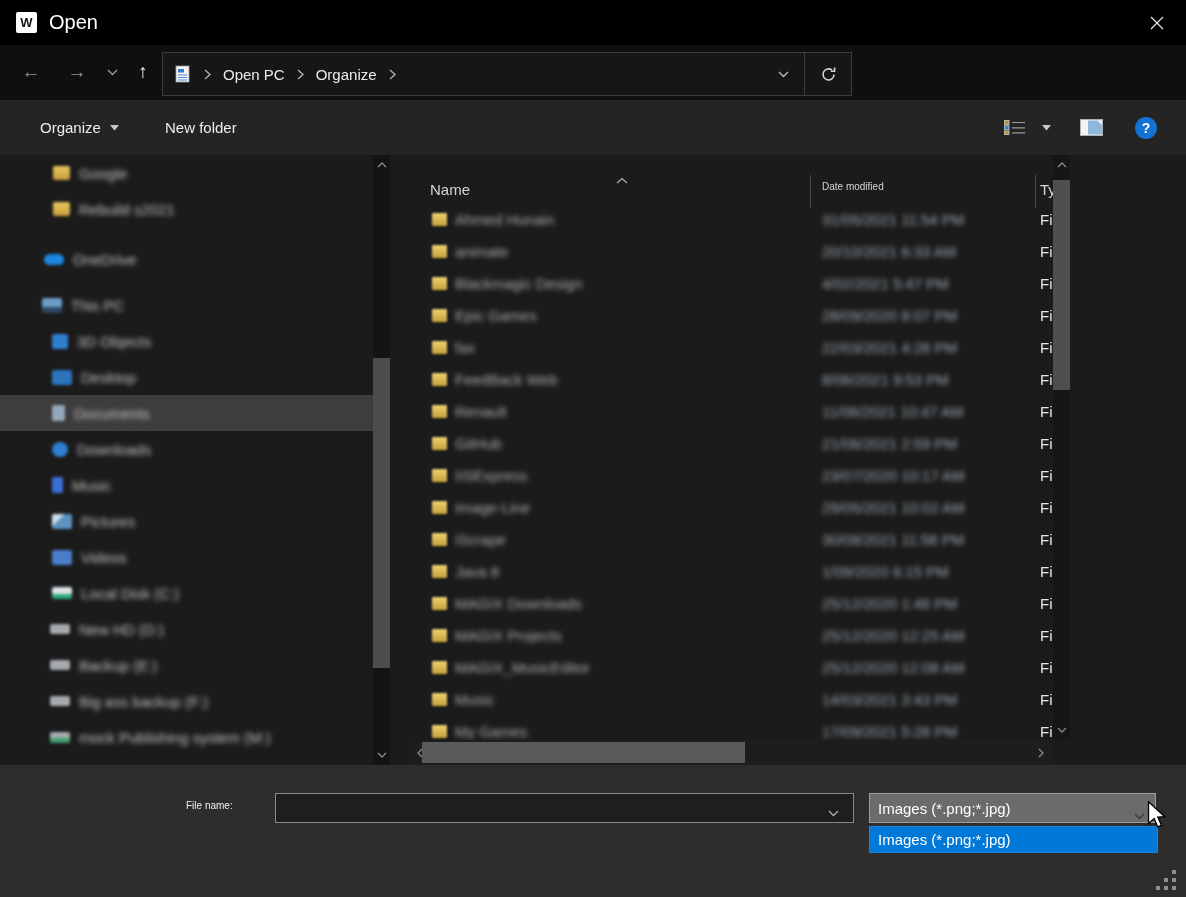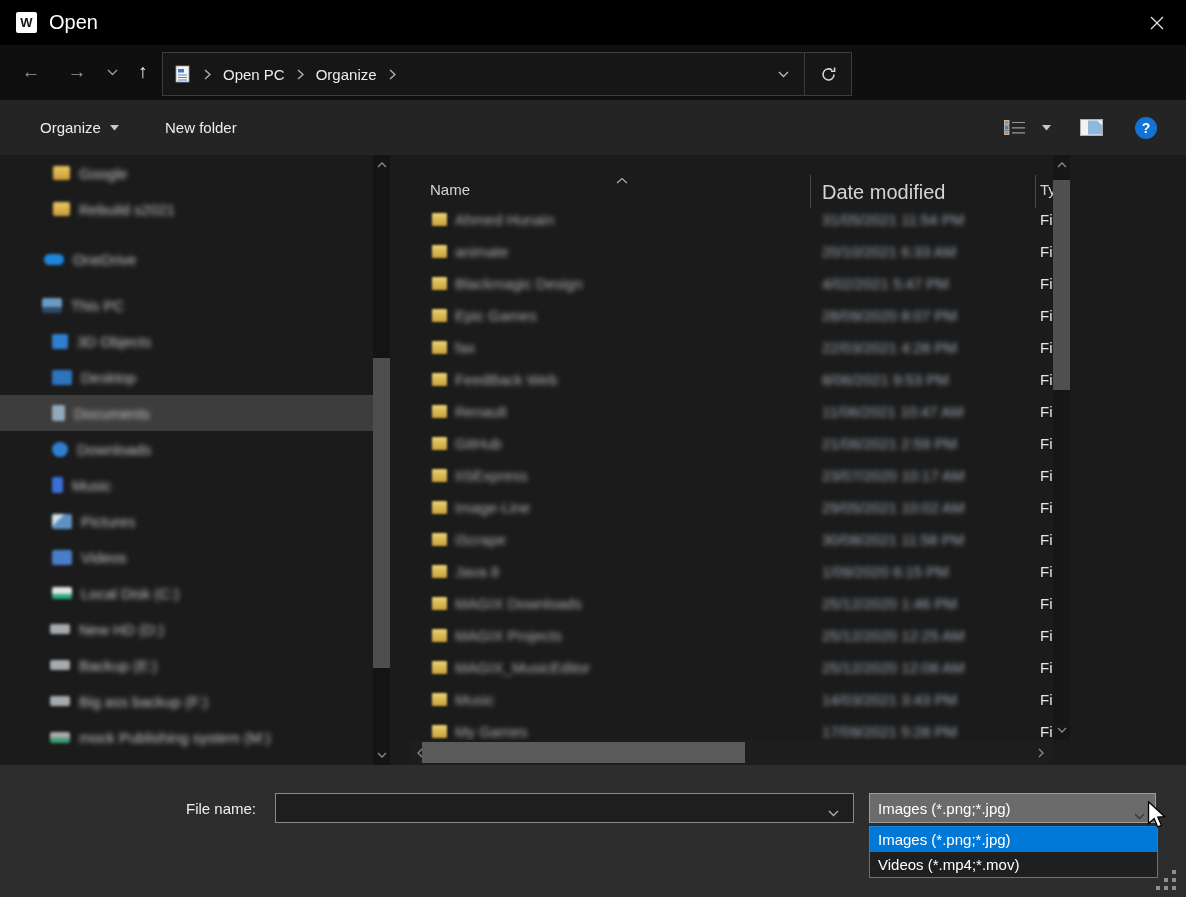--- a/index.html
+++ b/index.html
@@ -73,40 +73,40 @@
   .sb-top{top:2px;} .sb-bot{bottom:2px;}
   .hscroll{position:absolute;left:410px;top:740px;width:643px;height:25px;background:#1d1d1d;}
   .hscroll .thumb{position:absolute;left:12px;top:2px;width:323px;height:21px;background:#5a5a5a;}
   .hsb-btn{position:absolute;top:0;width:18px;height:25px;display:flex;align-items:center;justify-content:center;}
   .hsb-left{left:1px;} .hsb-right{right:3px;}
 
   
   .filelist{position:absolute;left:410px;top:155px;width:643px;height:585px;overflow:hidden;}
   .flhead{position:absolute;left:0;top:16px;width:643px;height:40px;}
   .hname{position:absolute;left:20px;top:10px;font-size:15px;color:#d4d4d4;}
-  .hdate{position:absolute;left:412px;top:10px;font-size:20px;color:#d4d4d4;white-space:nowrap;}
+  .hdate{position:absolute;left:412px;top:10px;font-size:10px;color:#d4d4d4;white-space:nowrap;}
   .htype{position:absolute;left:630px;top:10px;width:13px;overflow:hidden;font-size:15px;color:#d4d4d4;white-space:nowrap;}
   .hsort{position:absolute;left:205px;top:0px;}
   .hsep1{position:absolute;left:400px;top:4px;width:1px;height:33px;background:#4a4a4a;}
   .hsep2{position:absolute;left:625px;top:4px;width:1px;height:33px;background:#4a4a4a;}
   .frows{position:absolute;left:0;top:40px;width:643px;padding-top:9px;}
   .frow{height:32px;position:relative;}
   .fic{position:absolute;left:22px;top:9px;width:15px;height:13px;border-radius:1px;
        background:linear-gradient(180deg,#eed272,#c89f3d);filter:blur(1.2px);}
   .fname{position:absolute;left:45px;top:7px;font-size:15px;color:#adadad;white-space:nowrap;filter:blur(2.8px);}
   .fdate{position:absolute;left:412px;top:7px;font-size:15px;color:#9fabb5;white-space:nowrap;filter:blur(2.8px);}
   .ftype{position:absolute;left:630px;top:7px;width:13px;overflow:hidden;font-size:15px;color:#e6e6e6;white-space:nowrap;}
 
   
   .preview{position:absolute;left:1070px;top:155px;width:116px;height:585px;}
   .pmsg{position:absolute;left:16px;top:282px;width:100px;font-size:15px;line-height:25px;color:#e4e4e4;}
 
   
   .footer{position:absolute;left:0;top:765px;width:1186px;height:132px;background:#2d2d2d;}
-  .fnlabel{position:absolute;left:186px;top:35px;font-size:15px;color:#f0f0f0;}
+  .fnlabel{position:absolute;left:186px;top:35px;font-size:10px;color:#f0f0f0;}
   .fninput{position:absolute;left:275px;top:28px;width:579px;height:30px;background:#1e1e1e;border:1px solid #8a8a8a;
            color:#e8e8e8;font-size:15px;padding:0 26px 0 8px;font-family:"Liberation Sans",sans-serif;outline:none;}
   .fn-dd{position:absolute;left:828px;top:38px;}
   .combo{position:absolute;left:869px;top:28px;width:287px;height:30px;background:#6b6b6b;border:1px solid #9e9e9e;
          display:flex;align-items:center;padding-left:8px;font-size:15px;color:#fff;}
   .combo-ch{position:absolute;right:10px;top:12px;}
   .ddlist{position:absolute;left:869px;top:61px;width:289px;border:1px solid #1e83dd;background:#1f1f1f;z-index:5;}
   .opt{height:25px;display:flex;align-items:center;padding-left:8px;font-size:15px;color:#fff;}
   .opt.sel{background:#0078d7;}
   .cursor{position:absolute;left:1147px;top:801px;z-index:9;}
@@ -466,23 +466,20 @@
         <svg width="11" height="7" viewBox="0 0 11 7">
             <path d="M1 1 L5.5 5.5 L10 1" stroke="#3a3a3a" stroke-width="1.4" fill="none"></path>
           </svg>
       </span>
     </div>
     <div class="ddlist">
 
     <div class="opt sel">
           <span>Images (*.png;*.jpg)</span>
         </div>
-        <div class="opt">
-          <span>Videos (*.mp4;*.mov)</span>
-        </div>
       </div>
   </div>
 
   <svg class="cursor" width="19" height="29" viewBox="0 0 13 20">
     <path d="M1 0.5 L1 15.5 L4.9 12.1 L7.3 17.9 L9.9 16.8 L7.4 11.1 L12.2 10.8 Z" fill="#ffffff" stroke="#000000" stroke-width="0.9"></path>
   </svg>
 
   <div class="grip"></div>
 
 </div>

